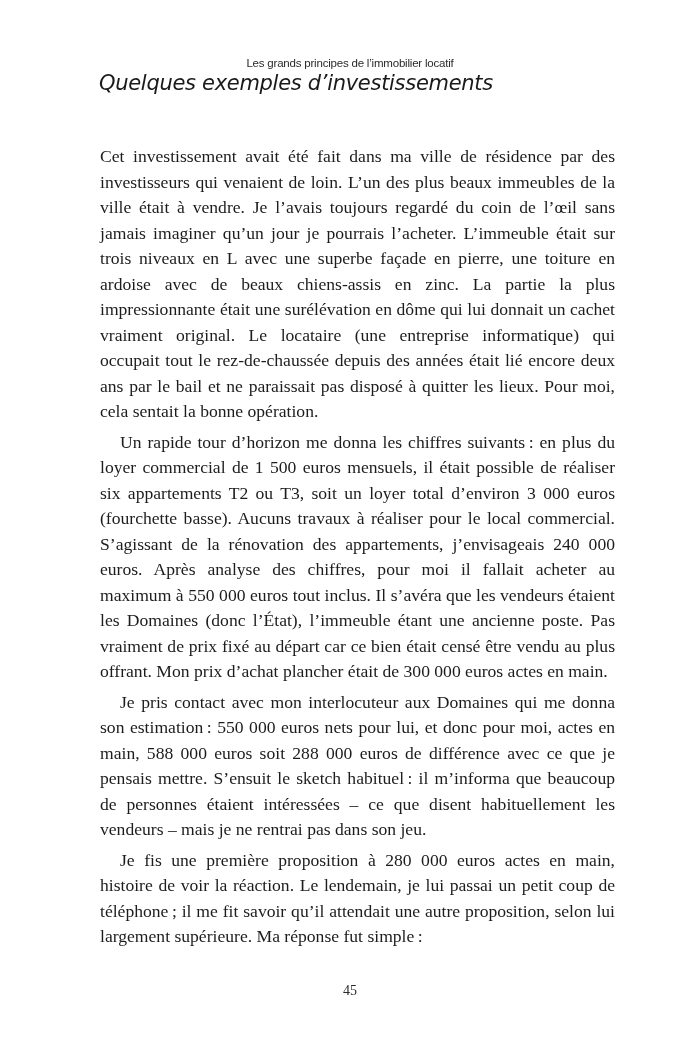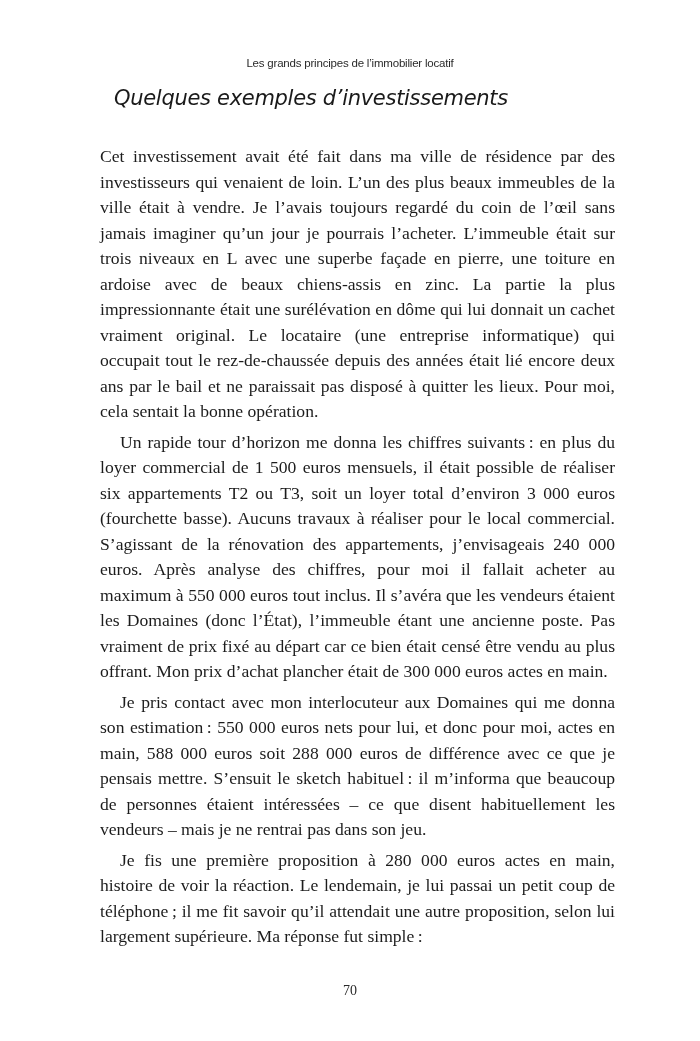--- a/index.html
+++ b/index.html
@@ -24,21 +24,21 @@
       font-size: 11.5px;
       letter-spacing: -0.2px;
       color: #2a2a2a;
       margin-top: 42px;
     }
     .section-title {
       position: absolute;
       top: 69px;
       left: 99px;
       width: 520px;
-      margin: 15px;
+      margin: 0;
       font-family: "DejaVu Sans", "Liberation Sans", sans-serif;
       font-style: italic;
       font-weight: normal;
       font-size: 21px;
       line-height: 28px;
       letter-spacing: -0.3px;
       color: #1a1a1a;
     }
     .body-text {
       position: absolute;
@@ -79,13 +79,13 @@
   <span>Quelques exemples d’investissements</span><br>
 </h2>
 
 <div class="body-text">
   <p class="first">Cet investissement avait été fait dans ma ville de résidence par des investisseurs qui venaient de loin. L’un des plus beaux immeubles de la ville était à vendre. Je l’avais toujours regardé du coin de l’œil sans jamais imaginer qu’un jour je pourrais l’acheter. L’immeuble était sur trois niveaux en L avec une superbe façade en pierre, une toiture en ardoise avec de beaux chiens-assis en zinc. La partie la plus impressionnante était une surélévation en dôme qui lui don­nait un cachet vraiment original. Le locataire (une entreprise infor­matique) qui occupait tout le rez-de-chaussée depuis des années était lié encore deux ans par le bail et ne paraissait pas disposé à quitter les lieux. Pour moi, cela sentait la bonne opération.</p>
   <p>Un rapide tour d’horizon me donna les chiffres suivants : en plus du loyer commercial de 1&nbsp;500 euros mensuels, il était possible de réaliser six appartements T2 ou T3, soit un loyer total d’environ 3&nbsp;000 euros (fourchette basse). Aucuns travaux à réaliser pour le local commercial. S’agissant de la rénovation des appartements, j’envisageais 240&nbsp;000 euros. Après analyse des chiffres, pour moi il fallait acheter au maximum à 550&nbsp;000 euros tout inclus. Il s’avéra que les vendeurs étaient les Domaines (donc l’État), l’immeuble étant une ancienne poste. Pas vraiment de prix fixé au départ car ce bien était censé être vendu au plus offrant. Mon prix d’achat plancher était de 300&nbsp;000 euros actes en main.</p>
   <p>Je pris contact avec mon interlocuteur aux Domaines qui me donna son estimation : 550&nbsp;000 euros nets pour lui, et donc pour moi, actes en main, 588&nbsp;000 euros soit 288&nbsp;000 euros de diffé­rence avec ce que je pensais mettre. S’ensuit le sketch habituel : il m’informa que beaucoup de personnes étaient intéressées – ce que disent habituellement les vendeurs – mais je ne rentrai pas dans son jeu.</p>
   <p>Je fis une première proposition à 280&nbsp;000 euros actes en main, histoire de voir la réaction. Le lendemain, je lui passai un petit coup de téléphone ; il me fit savoir qu’il attendait une autre pro­position, selon lui largement supérieure. Ma réponse fut simple :</p>
 </div>
 
-<div class="page-number">70</div>
+<div class="page-number">45</div>
 
 </body></html>

